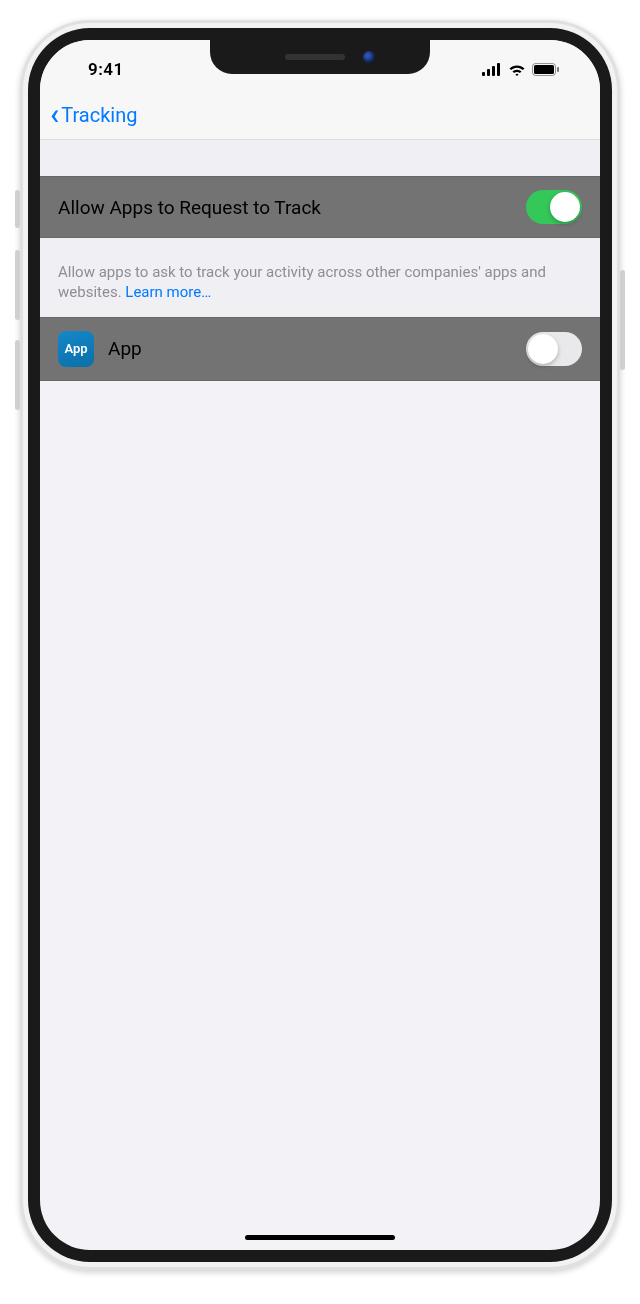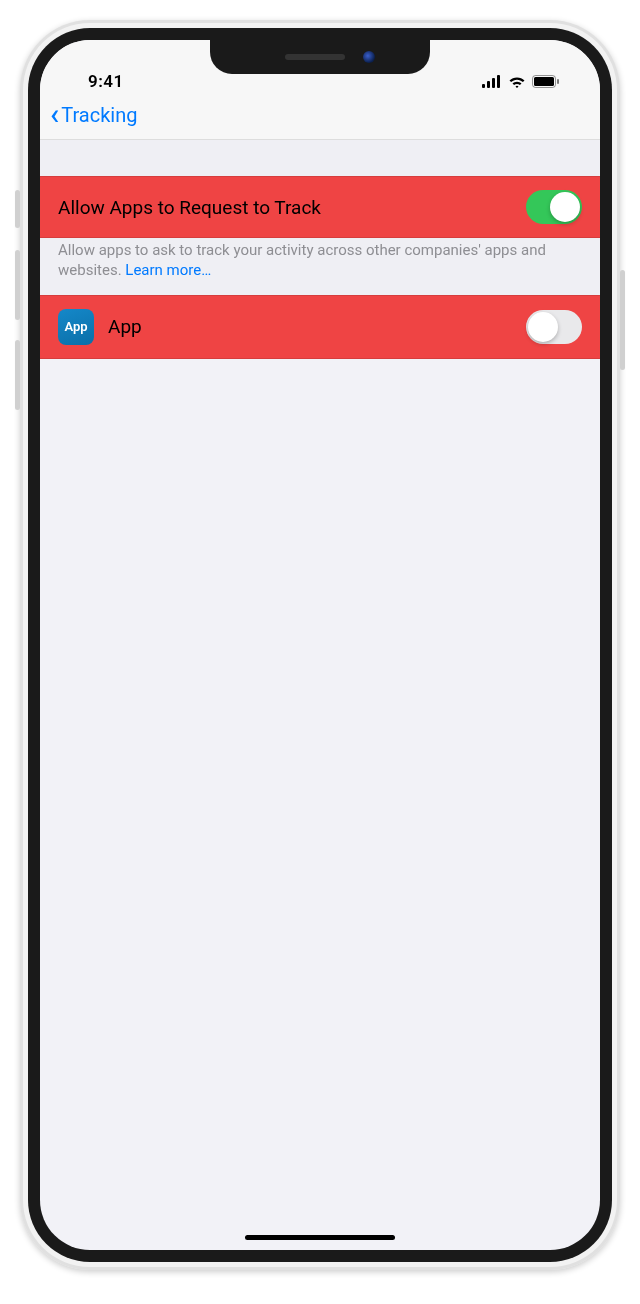--- a/index.html
+++ b/index.html
@@ -68,21 +68,21 @@
     .camera {
       width: 12px;
       height: 12px;
       border-radius: 50%;
       background: radial-gradient(circle at 40% 40%, #3a5fcc 0%, #0a1e4a 70%);
       position: absolute;
       right: 55px;
     }
     .status-bar {
       position: absolute;
-      top: 12px;
+      top: 0;
       left: 0;
       right: 0;
       height: 50px;
       display: flex;
       justify-content: space-between;
       align-items: center;
       padding: 8px 30px 0;
       z-index: 15;
       font-weight: 600;
     }
@@ -127,21 +127,21 @@
       font-size: 19px;
       font-weight: 600;
       color: #000;
       pointer-events: none;
     }
     .content {
       background: #efeff4;
     }
     .section-gap { height: 36px; }
     .row {
-      background: #ef4444;
+      background: #737373;
       padding: 13px 18px;
       display: flex;
       align-items: center;
       justify-content: space-between;
       border-top: 0.5px solid rgba(0,0,0,0.1);
       border-bottom: 0.5px solid rgba(0,0,0,0.1);
     }
     .row-left {
       display: flex;
       align-items: center;
@@ -166,21 +166,21 @@
       width: 30px;
       height: 30px;
       background: #fff;
       border-radius: 50%;
       box-shadow: 0 2px 4px rgba(0,0,0,0.25);
       transition: left 0.2s;
     }
     .toggle.on .knob { left: 24px; }
     .toggle.off .knob { left: 2px; }
     .footer-text {
-      padding: 2px 18px 14px;
+      padding: 24px 18px 14px;
       font-size: 15px;
       color: #8e8e93;
       line-height: 1.35;
     }
     .footer-text .link {
       color: #007aff;
     }
     .app-icon {
       width: 36px;
       height: 36px;

